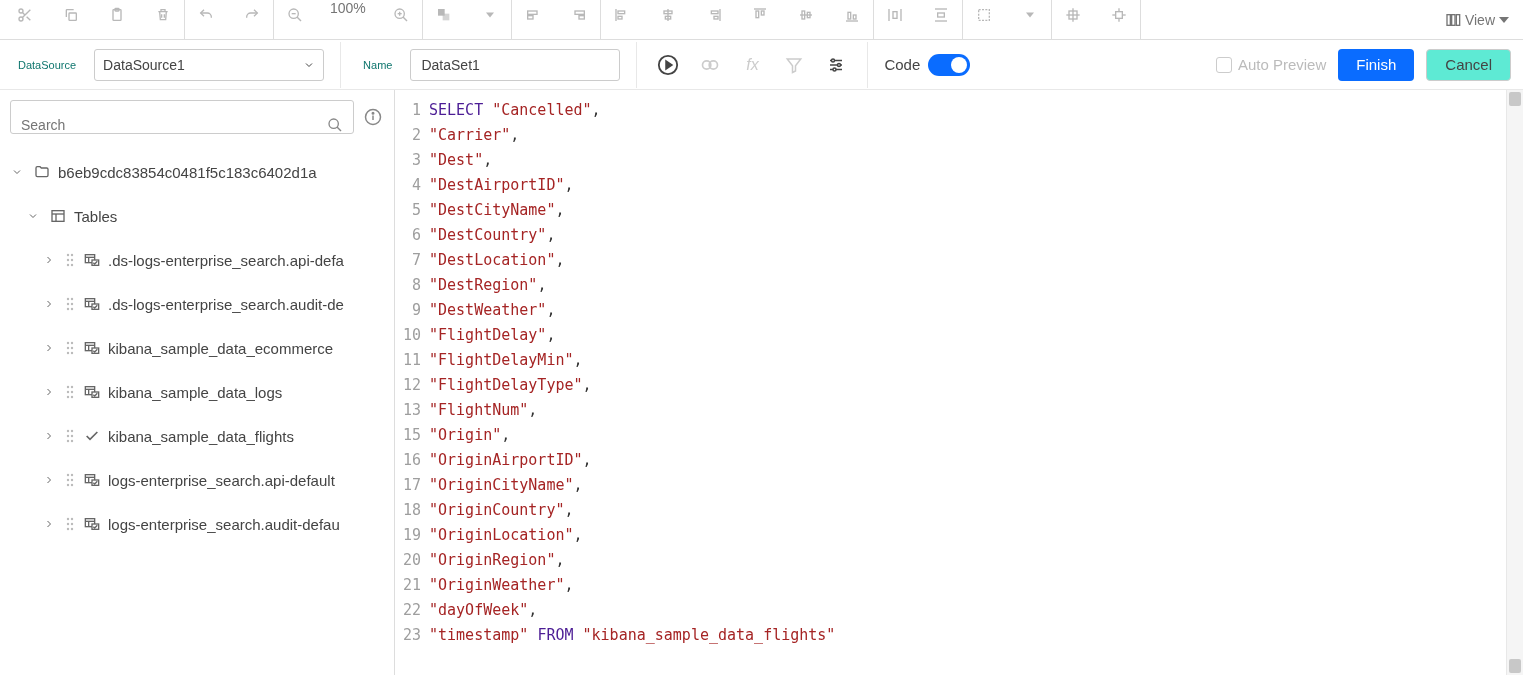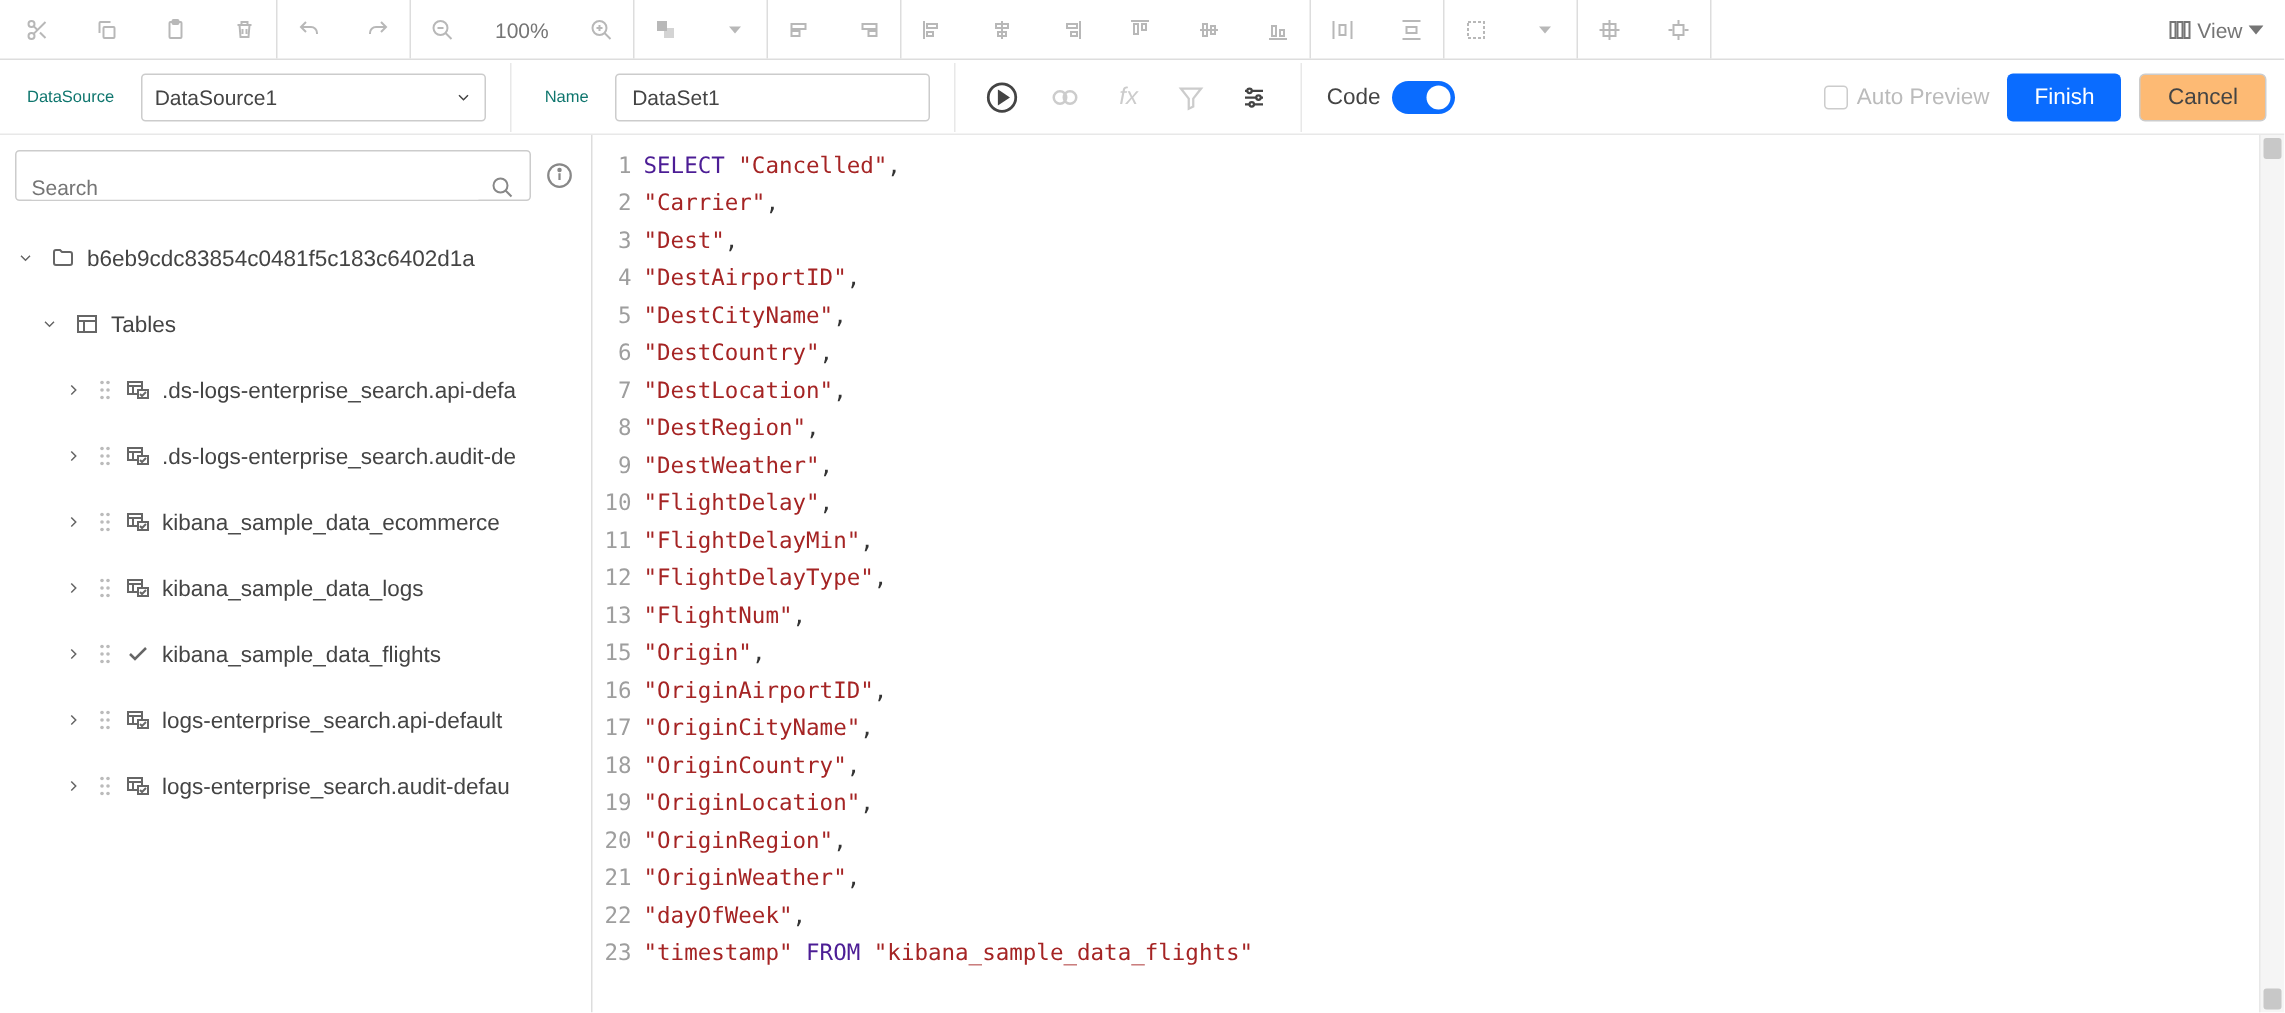--- a/index.html
+++ b/index.html
@@ -1,20 +1,20 @@
 <!DOCTYPE html>
 <html><head>
 <meta charset="utf-8">
 <style>
   * { box-sizing: border-box; margin: 0; padding: 0; }
   html, body { width: 1523px; height: 675px; font-family: -apple-system, BlinkMacSystemFont, "Segoe UI", Arial, sans-serif; font-size: 14px; color: #333; overflow: hidden; background: #fff; }
   
   
   .top-toolbar { height: 40px; border-bottom: 1px solid #ddd; display: flex; align-items: center; padding: 0 4px; }
-  .tb-group { display: flex; align-items: center; height: 100%; border-right: 1px solid #ddd; padding: 0 6px; gap: 16px; }
+  .tb-group { display: flex; height: 100%; border-right: 1px solid #ddd; padding: 0 6px; gap: 16px; }
   .tb-group:last-child { border-right: none; }
   .tb-btn { width: 30px; height: 30px; display: flex; align-items: center; justify-content: center; color: #b8b8b8; cursor: pointer; border-radius: 3px; }
   .tb-zoom { color: #757575; font-size: 14px; padding: 0 4px; }
   .tb-spacer { flex: 1; }
   .tb-view { display: flex; align-items: center; padding: 0 10px; color: #757575; gap: 4px; cursor: pointer; }
   
   
   .config-bar { height: 50px; border-bottom: 1px solid #e8e8e8; display: flex; align-items: center; padding: 0 12px; gap: 12px; }
   .cfg-label { color: #0f766e; font-size: 11px; padding: 0 6px; }
   .cfg-select { height: 32px; border: 1px solid #ccc; border-radius: 3px; padding: 0 8px; display: flex; align-items: center; justify-content: space-between; min-width: 230px; color: #444; cursor: pointer; background: #fff; }
@@ -24,21 +24,21 @@
   .cfg-iconbtn.active { color: #444; }
   .cfg-iconbtn.disabled { color: #ccc; cursor: not-allowed; }
   .cfg-toggle-wrap { display: flex; align-items: center; gap: 8px; }
   .cfg-toggle-label { color: #444; font-size: 15px; }
   .toggle { width: 42px; height: 22px; background: #0a6cff; border-radius: 11px; position: relative; cursor: pointer; }
   .toggle::after { content: ""; position: absolute; width: 16px; height: 16px; background: #fff; border-radius: 50%; top: 3px; right: 3px; }
   .cfg-spacer { flex: 1; }
   .cfg-checkbox-wrap { display: flex; align-items: center; gap: 6px; color: #bbb; font-size: 15px; }
   .cfg-checkbox { width: 16px; height: 16px; border: 1px solid #ccc; border-radius: 3px; }
   .btn-primary { height: 32px; padding: 0 18px; background: #0a6cff; color: #fff; border: none; border-radius: 4px; font-size: 15px; cursor: pointer; }
-  .btn-secondary { height: 32px; padding: 0 18px; background: #fdba74; color: #444; border: 1px solid #ccc; border-radius: 4px; font-size: 15px; cursor: pointer; }
+  .btn-secondary { height: 32px; padding: 0 18px; background: #5eead4; color: #444; border: 1px solid #ccc; border-radius: 4px; font-size: 15px; cursor: pointer; }
   
   
   .main { display: flex; height: calc(675px - 90px); }
   .left-panel { width: 395px; border-right: 1px solid #ddd; display: flex; flex-direction: column; }
   .search-row { display: flex; align-items: center; padding: 10px; gap: 8px; }
   .search-box { flex: 1; height: 34px; border: 1px solid #ccc; border-radius: 3px; display: flex; align-items: flex-end; padding: 0 10px; gap: 8px; }
   .search-box input { border: none; outline: none; flex: 1; font-size: 14px; color: #555; }
   .info-btn { width: 22px; height: 22px; display: flex; align-items: center; justify-content: center; color: #888; }
   
   .tree { flex: 1; overflow: auto; padding: 6px 0; }

